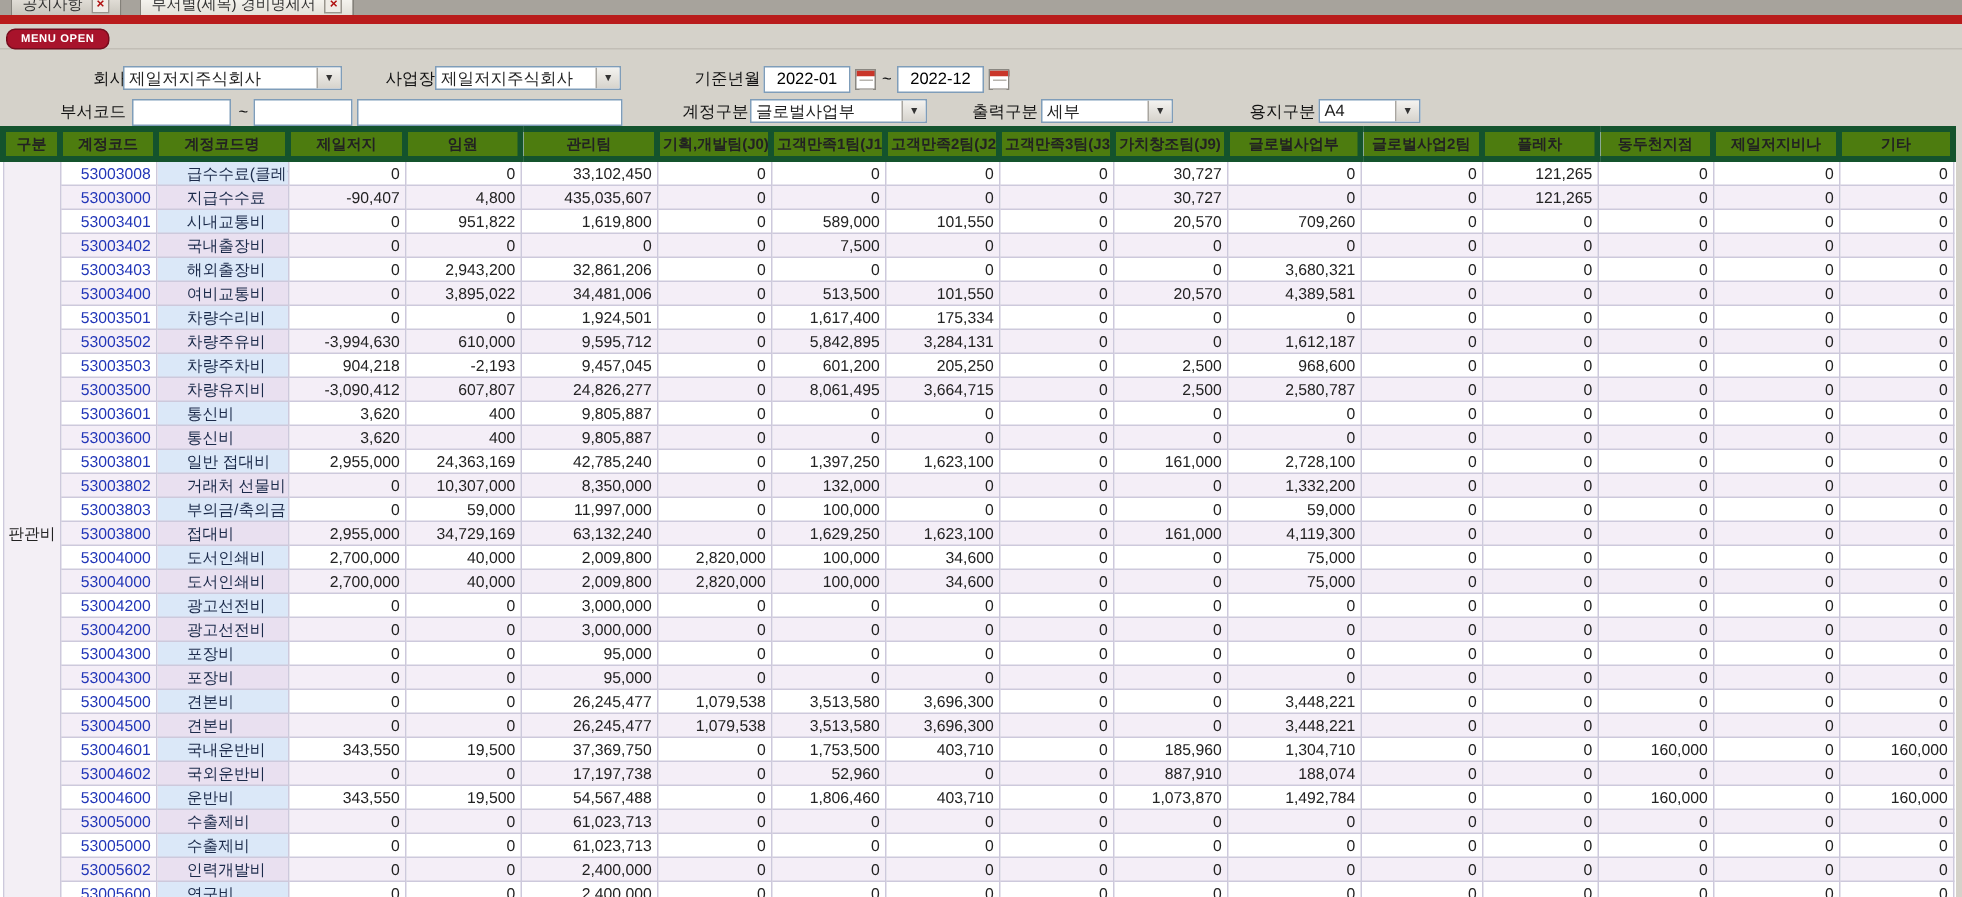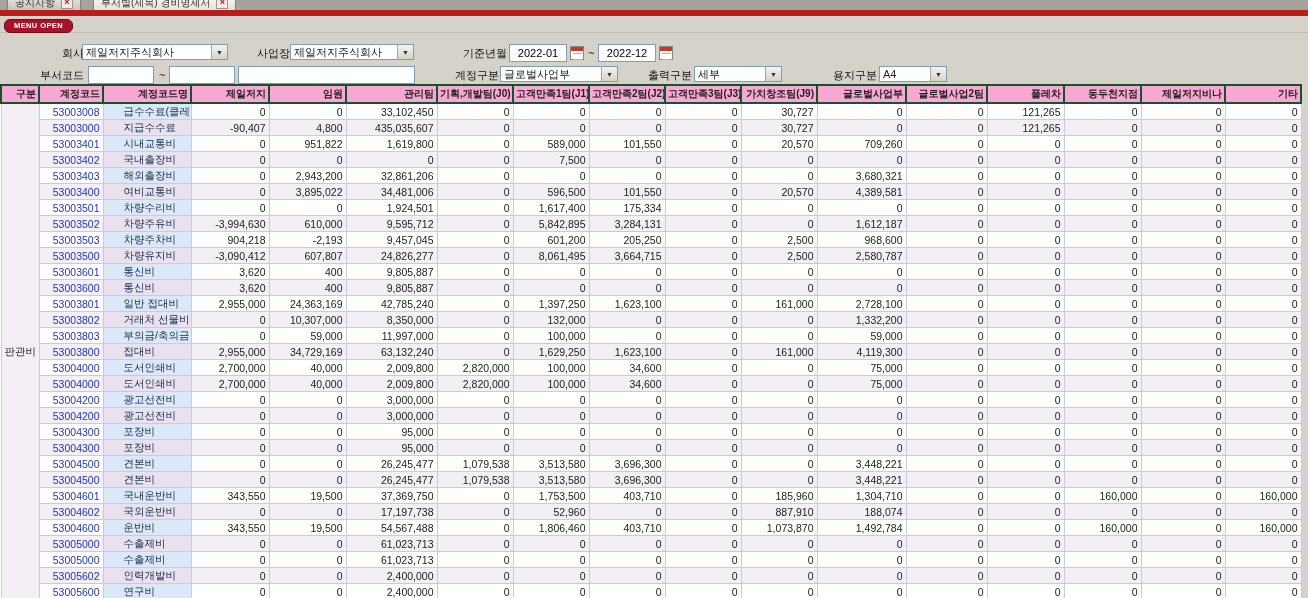--- a/index.html
+++ b/index.html
@@ -37,22 +37,22 @@
   .cal{position:absolute;width:14px;height:14px;background:
       linear-gradient(#fff,#fff) 0 4px/14px 10px no-repeat,
       linear-gradient(#c9362a,#c9362a) 0 0/14px 4px no-repeat,#fff;
     border:1px solid #8a8781;box-sizing:border-box;cursor:pointer}
   .cal:after{content:"";position:absolute;left:2px;top:6px;width:9px;height:5px;
     border-top:1px solid #b7b4ae;border-bottom:1px solid #b7b4ae}
   .tilde{position:absolute;height:17px;line-height:17px;color:#111}
   
   .grid{position:absolute;left:0;top:84px;width:1300px;border-collapse:collapse;
     table-layout:fixed;font-size:10.5px;border:1px solid #7c7994;background:#fff}
-  .grid th{background:#f9a8d4;border:2px solid #14532d;font-weight:bold;height:16px;
-    padding:0 2px;color:#222;text-align:right;overflow:hidden;white-space:nowrap;font-size:10px}
+  .grid th{background:#4d7c0f;border:4px solid #14532d;font-weight:bold;height:16px;
+    padding:0 2px;color:#222;text-align:center;overflow:hidden;white-space:nowrap;font-size:10px}
   .grid td{border:1px solid #cdc9dc;height:15px;padding:0 3px;white-space:nowrap;
     overflow:hidden;text-align:right;color:#222}
   tr.odd td{background:#ffffff}
   tr.even td{background:#f4eef7}
   td.code{text-align:right;color:#2236b8;padding-left:4px}
   td.name{text-align:left;padding-left:20px;color:#1b2a4a}
   tr.odd td.name{background:#dbe8f8}
   tr.even td.name{background:#e9e0f0}
   td.groupcell{background:#f3eff5!important;vertical-align:middle;color:#222}
   tr.subtotal td{background:#efe9f2;border-color:#bdb9cd}
@@ -247,21 +247,21 @@
         <td>0</td>
         <td>0</td>
       </tr>
       <tr class="even">
         <td class="code">53003400</td>
         <td class="name">여비교통비</td>
         <td>0</td>
         <td>3,895,022</td>
         <td>34,481,006</td>
         <td>0</td>
-        <td>596,500</td>
+        <td>513,500</td>
         <td>101,550</td>
         <td>0</td>
         <td>20,570</td>
         <td>4,389,581</td>
         <td>0</td>
         <td>0</td>
         <td>0</td>
         <td>0</td>
         <td>0</td>
       </tr>

